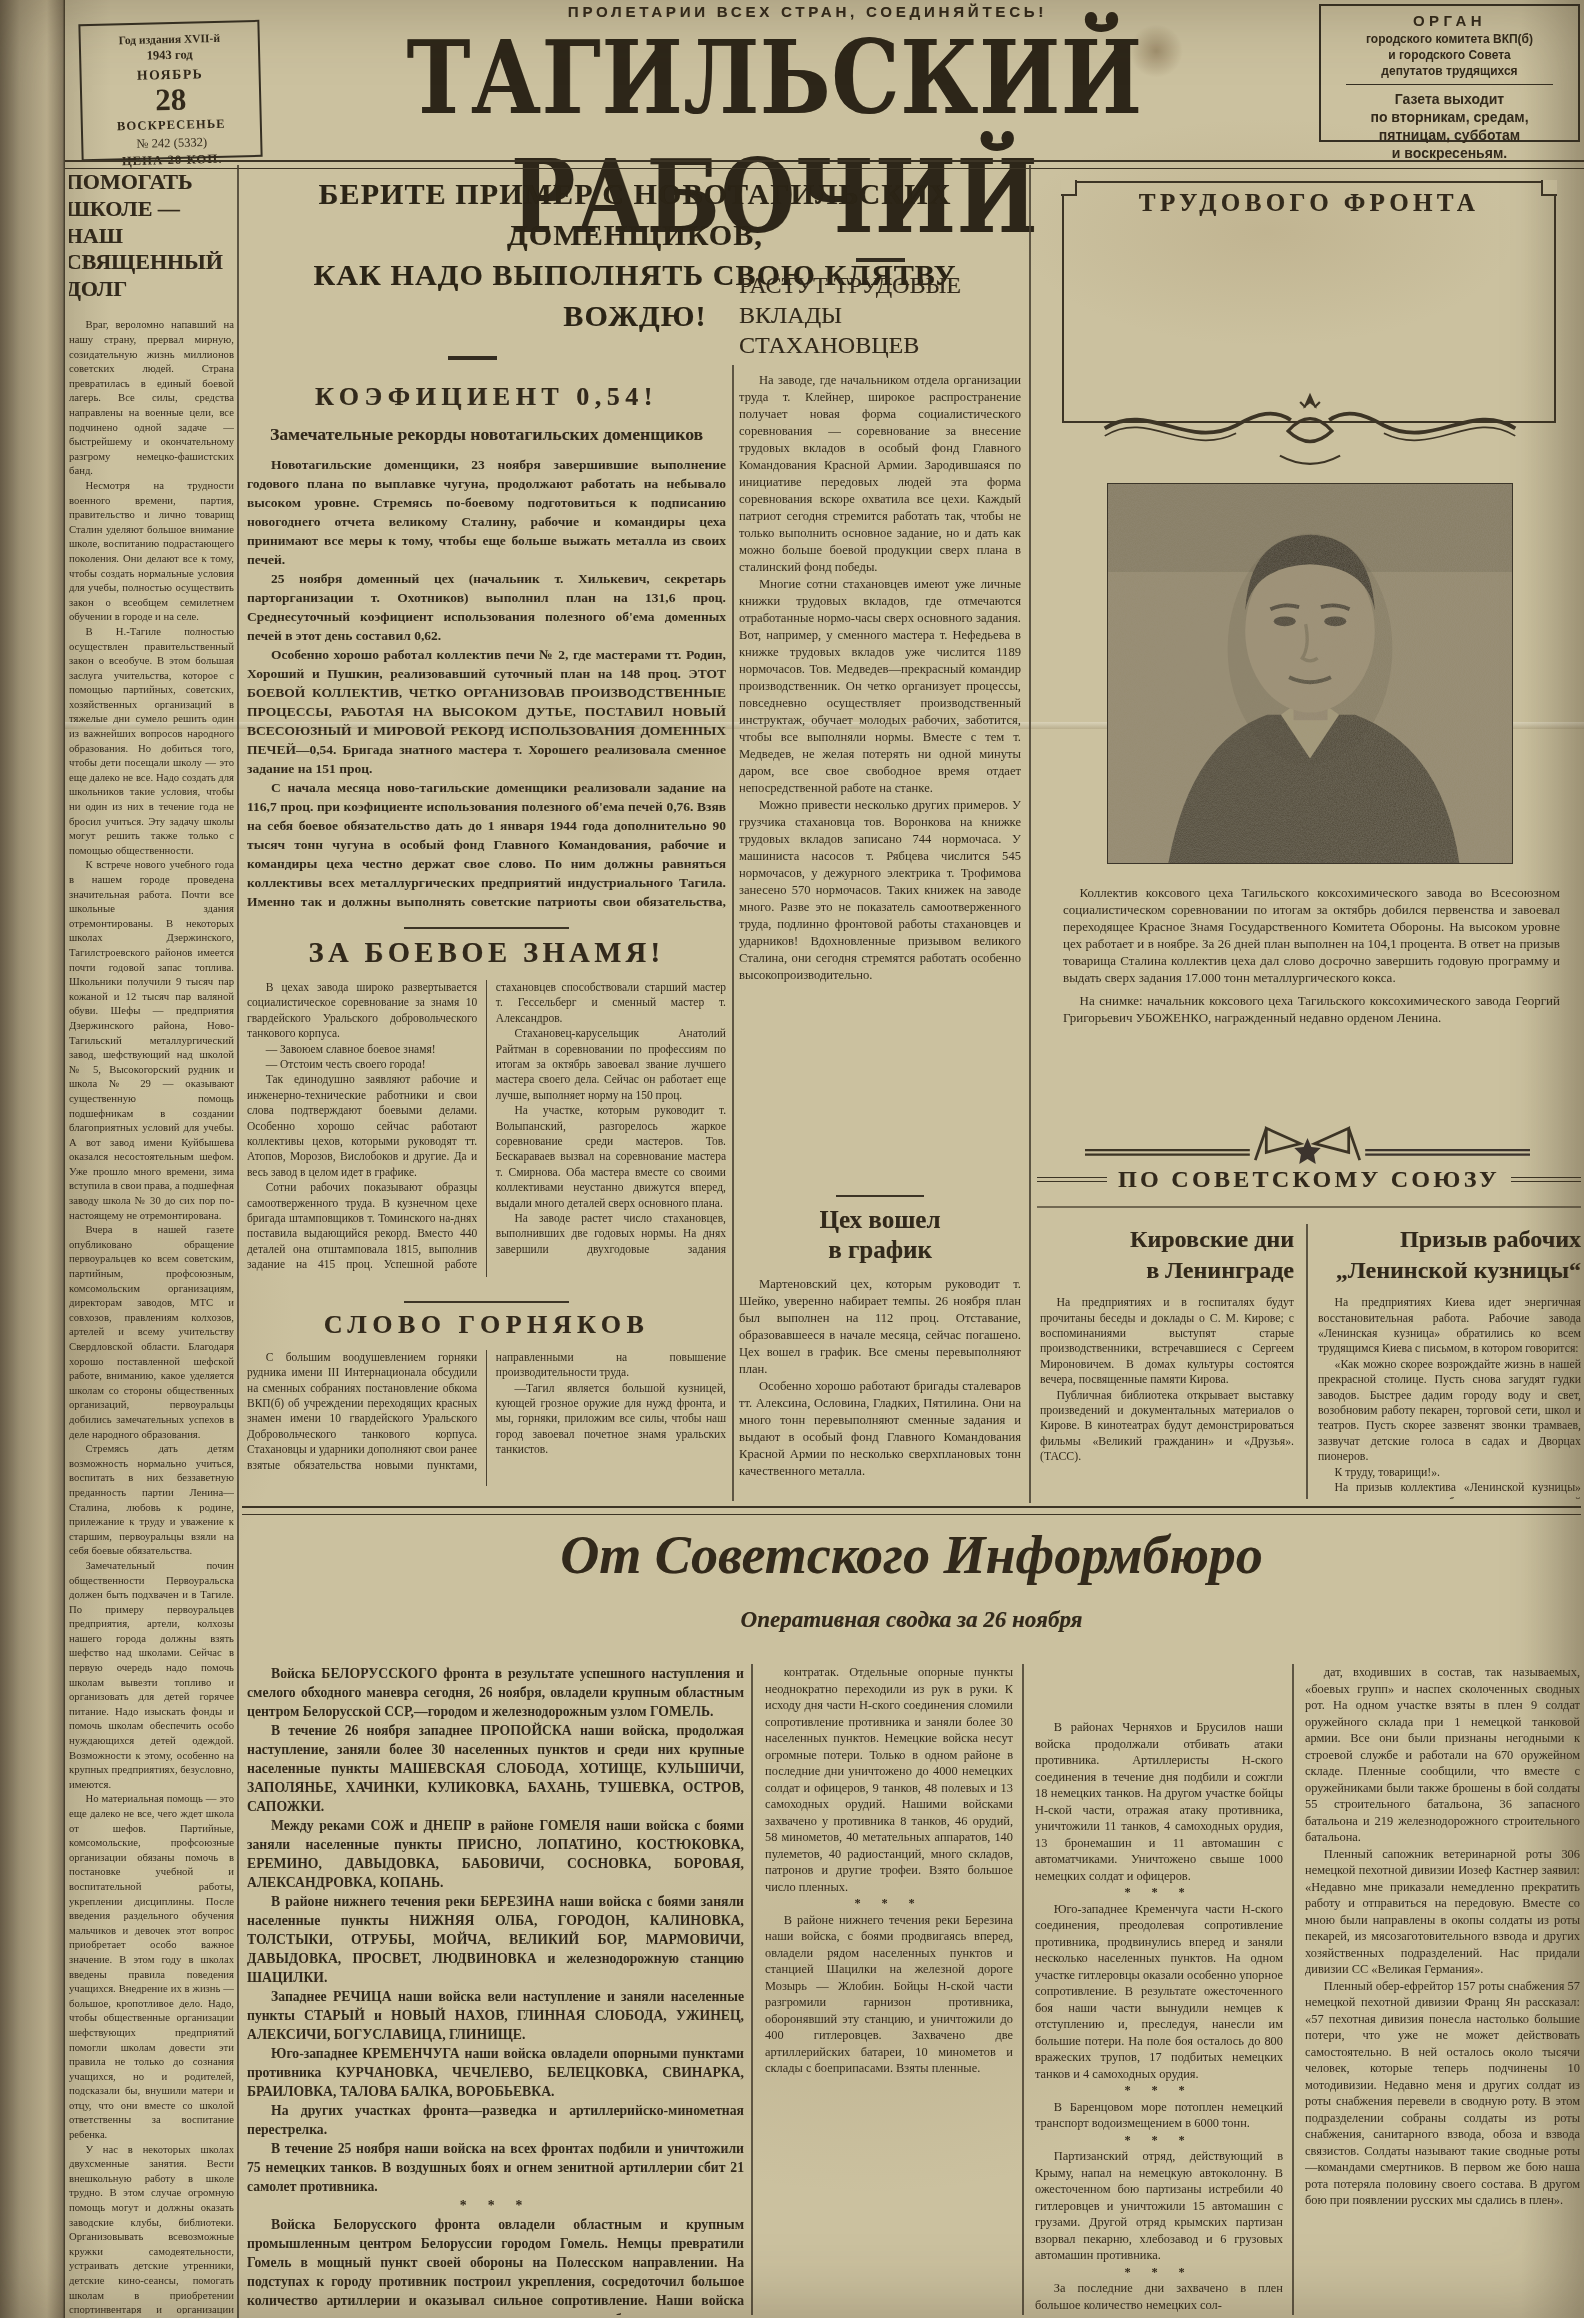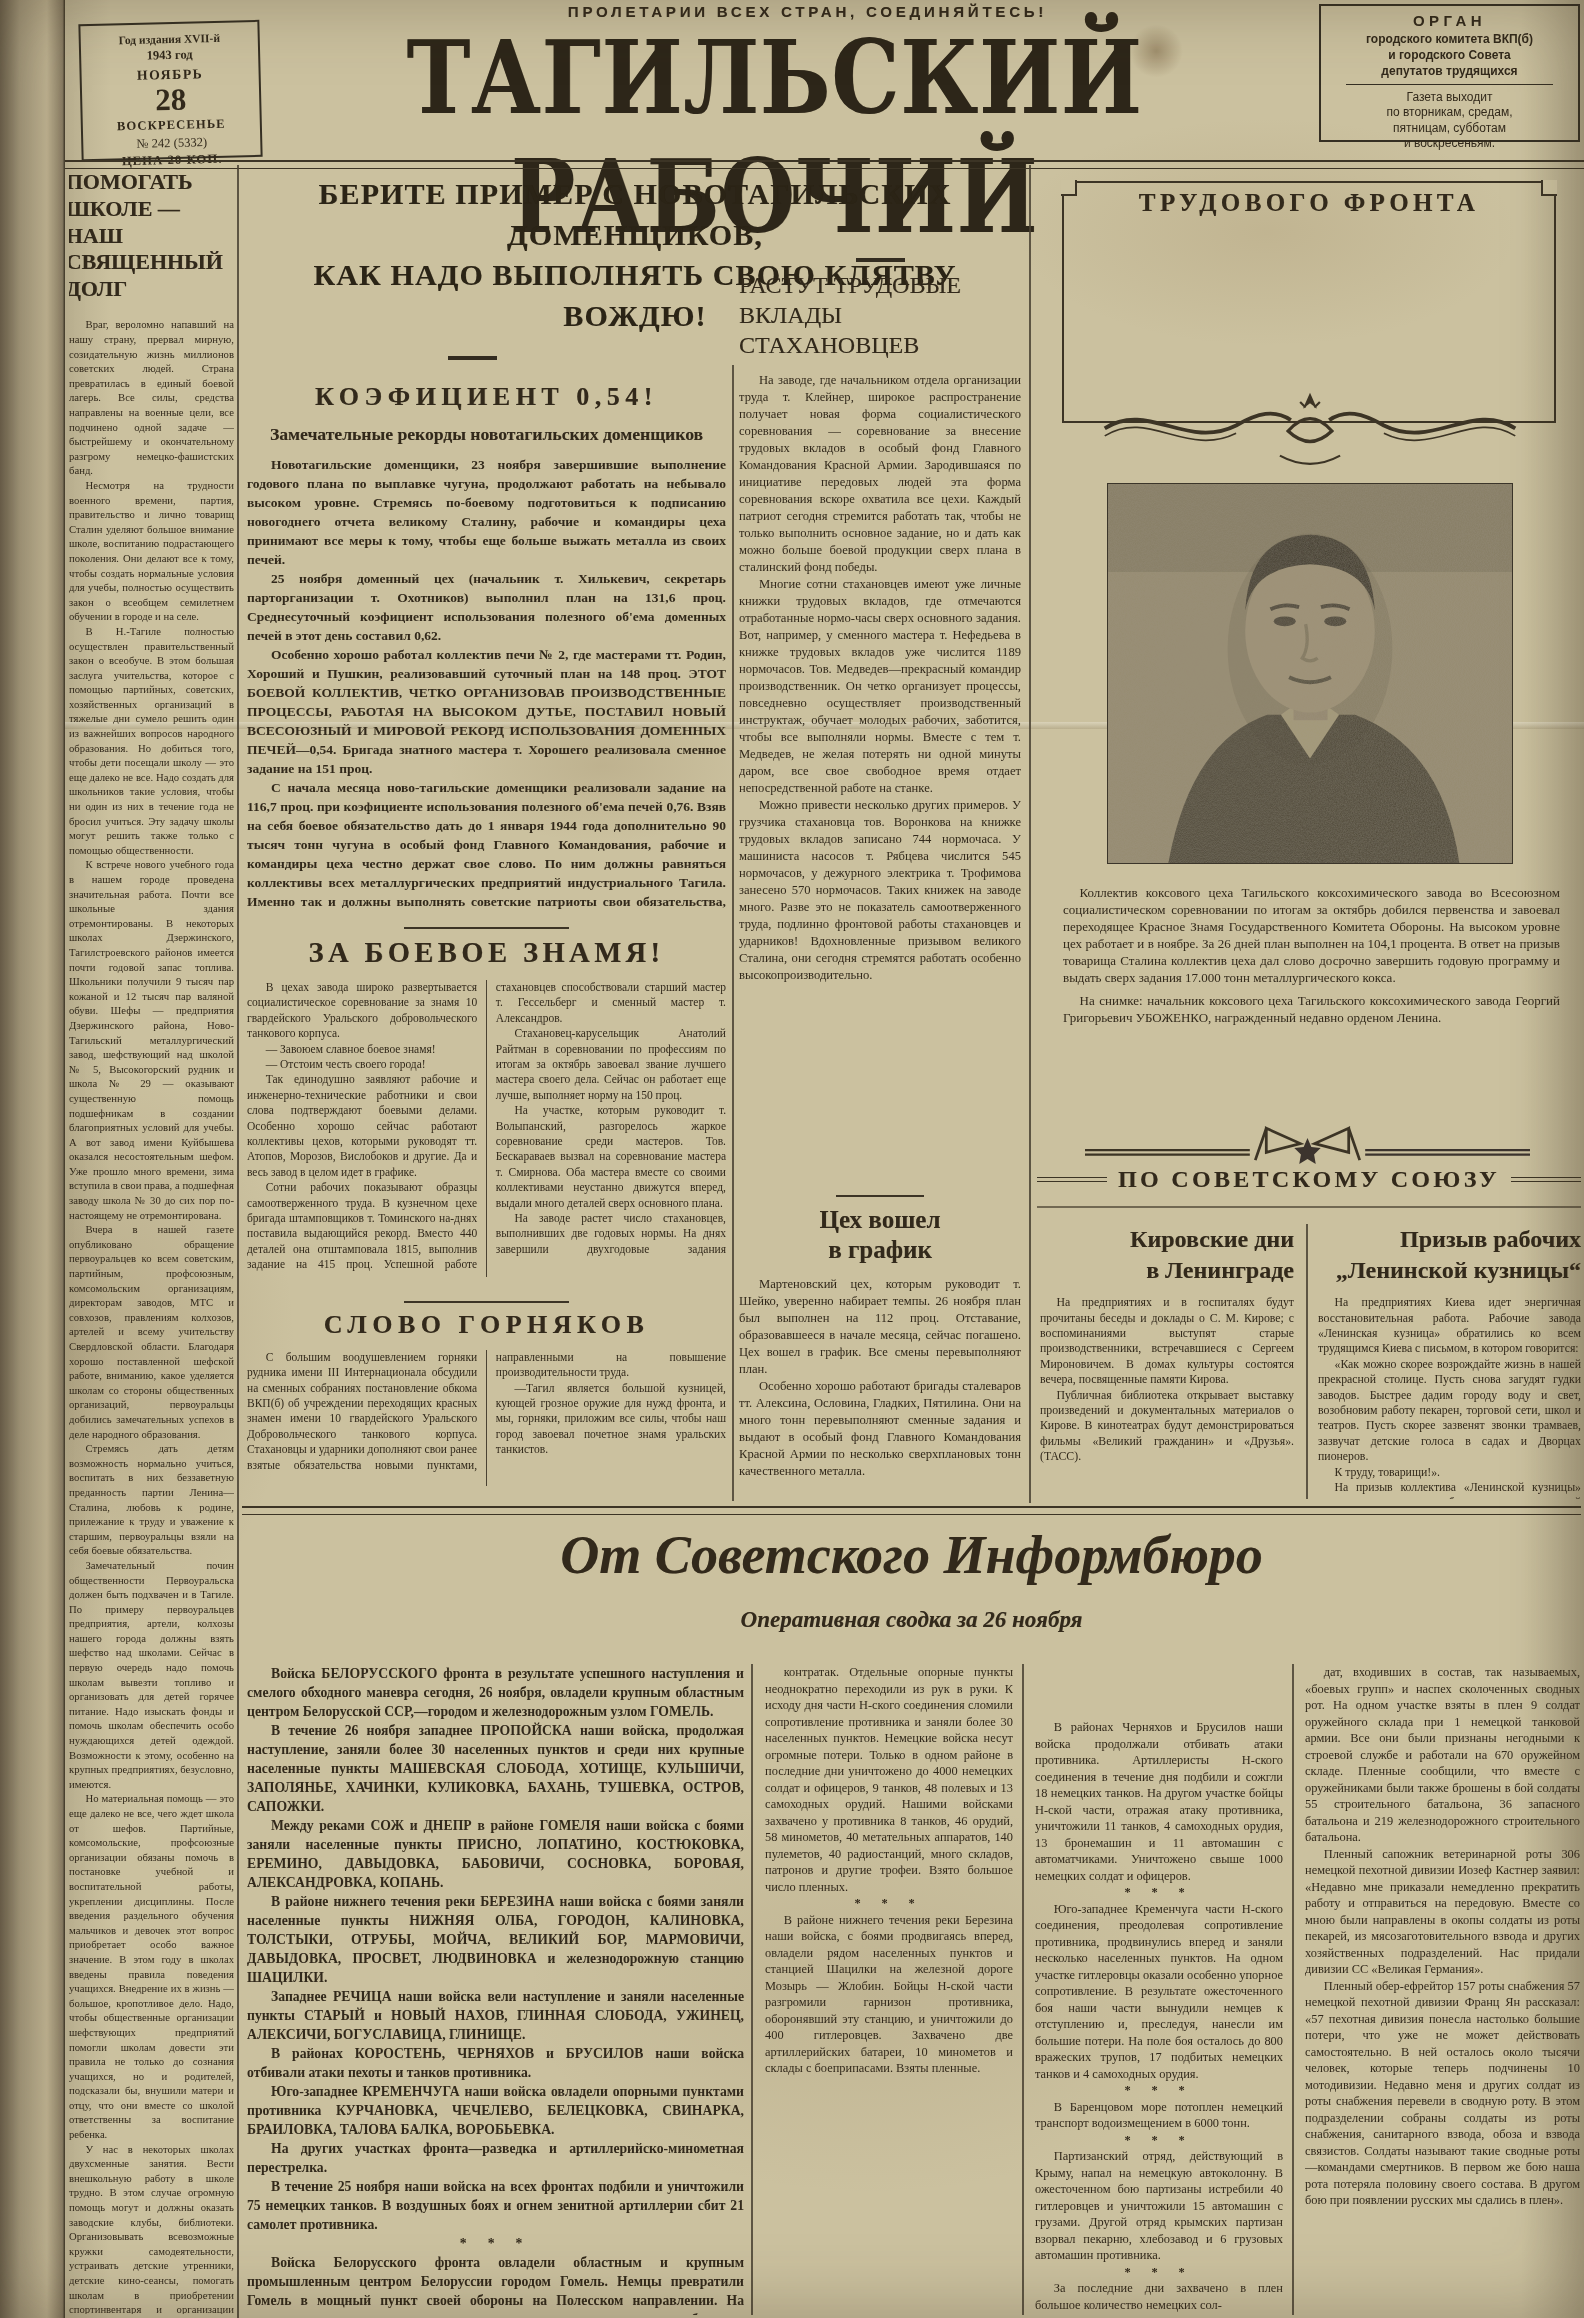--- a/index.html
+++ b/index.html
@@ -41,21 +41,21 @@
   .issue-box .price{font-size:12.6px;font-weight:bold;letter-spacing:1.1px;margin-top:2.2px;}
   .masthead{left:236px;top:16.5px;width:1077px;height:140px;text-align:center;
     font-family:"DejaVu Serif","Liberation Serif",serif;font-weight:bold;font-size:86px;
     letter-spacing:0.5px;transform:scaleY(1.18);transform-origin:top center;color:#2d2619;}
   .organ-box{left:1319px;top:4.4px;width:261px;height:138px;border:2.2px solid #352f23;
     box-sizing:border-box;text-align:center;padding:5.5px 7.7px;
     font-family:"Liberation Sans","DejaVu Sans",sans-serif;}
   .organ-box .organ{font-size:15px;font-weight:bold;letter-spacing:4.4px;}
   .organ-box .of{font-size:12px;font-weight:bold;line-height:1.35;margin-top:2.2px;}
   .organ-box .sep{width:86%;height:1.1px;background:#352f23;margin:4.4px auto;}
-  .organ-box .sched{font-size:12px;font-weight:normal;line-height:1.3;}
+  .organ-box .sched{font-size:14px;font-weight:bold;line-height:1.3;}
   .top-rule{left:65px;top:160px;width:1519px;}
 
   
   .edit-col{left:69px;top:169px;width:165px;height:2145px;overflow:hidden;}
   .edit-col h2{font-size:22px;line-height:1.22;margin:0 0 14.3px -3.3px;font-weight:bold;white-space:pre-line;}
   .edit-col .body p{margin:0;font-size:10.7px;line-height:14.6px;text-align:justify;text-indent:16.5px;}
 
   
   .banner{left:247px;top:174px;width:776px;text-align:center;font-weight:bold;
     font-size:30px;line-height:1.35;letter-spacing:1.1px;white-space:pre-line;color:#2b2416;}
@@ -335,21 +335,20 @@
   <div class="abs rule-double info-rule"></div>
   <div class="abs info-title ink">От Советского Информбюро</div>
   <div class="abs info-sub ink">Оперативная сводка за 26 ноября</div>
 
   <div class="abs colA">
       <p>Войска БЕЛОРУССКОГО фронта в результате успешного наступления и смелого обходного маневра сегодня, 26 ноября, овладели крупным областным центром Белорусской ССР,—городом и железнодорожным узлом ГОМЕЛЬ.</p>
       <p>В течение 26 ноября западнее ПРОПОЙСКА наши войска, продолжая наступление, заняли более 30 населенных пунктов и среди них крупные населенные пункты МАШЕВСКАЯ СЛОБОДА, ХОТИЩЕ, КУЛЬШИЧИ, ЗАПОЛЯНЬЕ, ХАЧИНКИ, КУЛИКОВКА, БАХАНЬ, ТУШЕВКА, ОСТРОВ, САПОЖКИ.</p>
       <p>Между реками СОЖ и ДНЕПР в районе ГОМЕЛЯ наши войска с боями заняли населенные пункты ПРИСНО, ЛОПАТИНО, КОСТЮКОВКА, ЕРЕМИНО, ДАВЫДОВКА, БАБОВИЧИ, СОСНОВКА, БОРОВАЯ, АЛЕКСАНДРОВКА, КОПАНЬ.</p>
       <p>В районе нижнего течения реки БЕРЕЗИНА наши войска с боями заняли населенные пункты НИЖНЯЯ ОЛБА, ГОРОДОН, КАЛИНОВКА, ТОЛСТЫКИ, ОТРУБЫ, МОЙЧА, ВЕЛИКИЙ БОР, МАРМОВИЧИ, ДАВЫДОВКА, ПРОСВЕТ, ЛЮДВИНОВКА и железнодорожную станцию ШАЦИЛКИ.</p>
       <p>Западнее РЕЧИЦА наши войска вели наступление и заняли населенные пункты СТАРЫЙ и НОВЫЙ НАХОВ, ГЛИННАЯ СЛОБОДА, УЖИНЕЦ, АЛЕКСИЧИ, БОГУСЛАВИЦА, ГЛИНИЩЕ.</p>
-      <p>В районах КОРОСТЕНЬ, ЧЕРНЯХОВ и БРУСИЛОВ наши войска отбивали атаки пехоты и танков противника.</p>
       <p>Юго-западнее КРЕМЕНЧУГА наши войска овладели опорными пунктами противника КУРЧАНОВКА, ЧЕЧЕЛЕВО, БЕЛЕЦКОВКА, СВИНАРКА, БРАИЛОВКА, ТАЛОВА БАЛКА, ВОРОБЬЕВКА.</p>
       <p>На других участках фронта—разведка и артиллерийско-минометная перестрелка.</p>
       <p>В течение 25 ноября наши войска на всех фронтах подбили и уничтожили 75 немецких танков. В воздушных боях и огнем зенитной артиллерии сбит 21 самолет противника.</p>
       <p class="stars">* * *</p>
       <p>Войска Белорусского фронта овладели областным и крупным промышленным центром Белоруссии городом Гомель. Немцы превратили Гомель в мощный пункт своей обороны на Полесском направлении. На подступах к городу противник построил укрепления, сосредоточил большое количество артиллерии и оказывал сильное сопротивление. Наши войска стремительными ударами дезорганизовали вражескую оборону и, совершив смелый обходный маневр, сегодня овладели городом Гомель. В боях за Гомель разбиты крупные силы противника, захвачены большие трофеи—много орудий, пулеметов, метательных аппаратов, крупные склады с боеприпасами и военными материалами.</p>
     </div>
   <div class="abs colB">
       <p>контратак. Отдельные опорные пункты неоднократно переходили из рук в руки. К исходу дня части Н-ского соединения сломили сопротивление противника и заняли более 30 населенных пунктов. Немецкие войска несут огромные потери. Только в одном районе в последние дни уничтожено до 4000 немецких солдат и офицеров, 9 танков, 48 полевых и 13 самоходных орудий. Нашими войсками захвачено у противника 8 танков, 46 орудий, 58 минометов, 40 метательных аппаратов, 140 пулеметов, 40 радиостанций, много складов, патронов и другие трофеи. Взято большое число пленных.</p>
       <p class="stars">* * *</p>
       <p>В районе нижнего течения реки Березина наши войска, с боями продвигаясь вперед, овладели рядом населенных пунктов и станцией Шацилки на железной дороге Мозырь — Жлобин. Бойцы Н-ской части разгромили гарнизон противника, оборонявший эту станцию, и уничтожили до 400 гитлеровцев. Захвачено две артиллерийских батареи, 10 минометов и склады с боеприпасами. Взяты пленные.</p>

